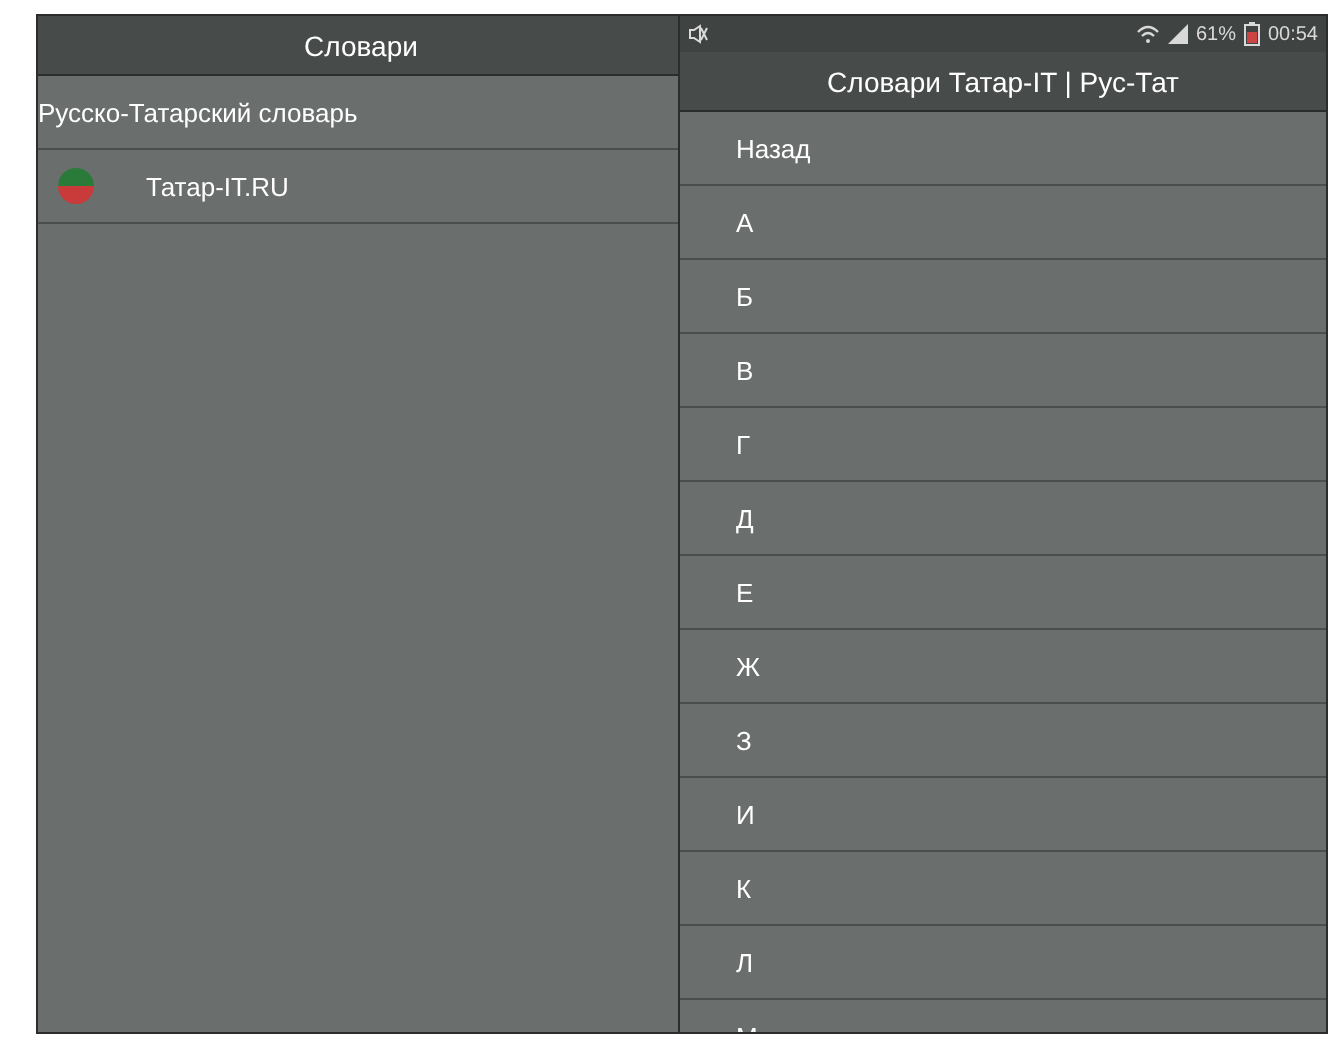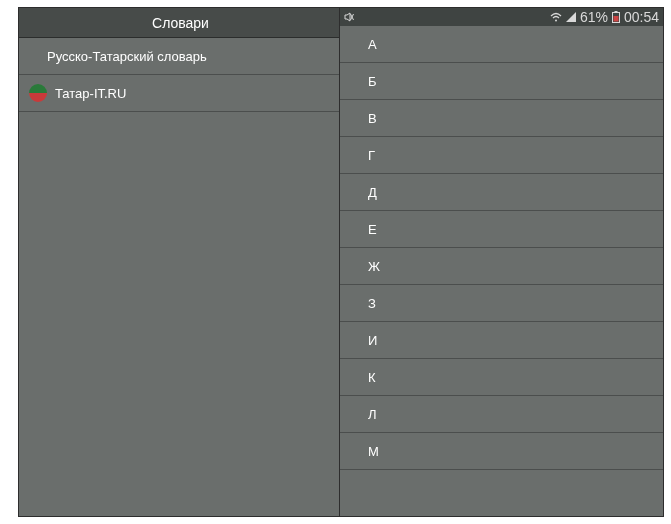--- a/index.html
+++ b/index.html
@@ -23,21 +23,21 @@
     .screen-left { left: 18px; }
     .screen-right { left: 339px; }
 
     .statusbar {
       height: 18px;
       background: #3f4442;
       display: flex;
       align-items: center;
       justify-content: space-between;
       color: #d9d9d9;
-      font-size: 14px;
+      font-size: 10px;
       padding: 0 4px;
     }
     .statusbar-left { display: flex; gap: 4px; align-items: center; }
     .statusbar-right { display: flex; gap: 4px; align-items: center; }
 
     .header {
       height: 30px;
       background: #474b49;
       display: flex;
       align-items: center;
@@ -49,26 +49,25 @@
       font-size: 14px;
       font-weight: 500;
     }
 
     .list { }
     .list-item {
       height: 37px;
       border-bottom: 1px solid #4b4e4d;
       display: flex;
       align-items: center;
-      padding-left: 28px;
       color: #ffffff;
       font-size: 13px;
       cursor: pointer;
     }
-    .list-item.with-icon { padding-left: 10px; gap: 8px; }
+    .list-item.with-icon { padding-left: 10px; gap: 26px; }
     .list-item .item-icon {
       width: 18px;
       height: 18px;
       border-radius: 50%;
       display: inline-block;
       background: linear-gradient(to bottom, #2a7a3a 0%, #2a7a3a 50%, #c93a3a 50%, #c93a3a 100%);
       flex-shrink: 0;
     }
     .list-item-label { }
 
@@ -139,21 +138,27 @@
       <span>
         <svg class="icon-svg" width="8" height="12" viewBox="0 0 8 12">
             <rect x="2.5" y="0" width="3" height="1.5" fill="#d9d9d9"></rect>
             <rect x="0.5" y="1.5" width="7" height="10" stroke="#d9d9d9" stroke-width="1" fill="none"></rect>
             <rect x="1.5" y="5" width="5" height="5.5" fill="#cc4444"></rect>
           </svg>
       </span>
       <span>00:54</span>
     </div>
   </div>
+  <div class="header">
+    <span class="header-title">Словари Татар-IT | Рус-Тат</span>
+  </div>
   <div class="list">
+    <div class="alluppercase-first">
+      <span>Назад</span>
+    </div>
     <div class="letter-item">
       <span>А</span>
     </div>
     <div class="letter-item">
       <span>Б</span>
     </div>
     <div class="letter-item">
       <span>В</span>
     </div>
     <div class="letter-item">

